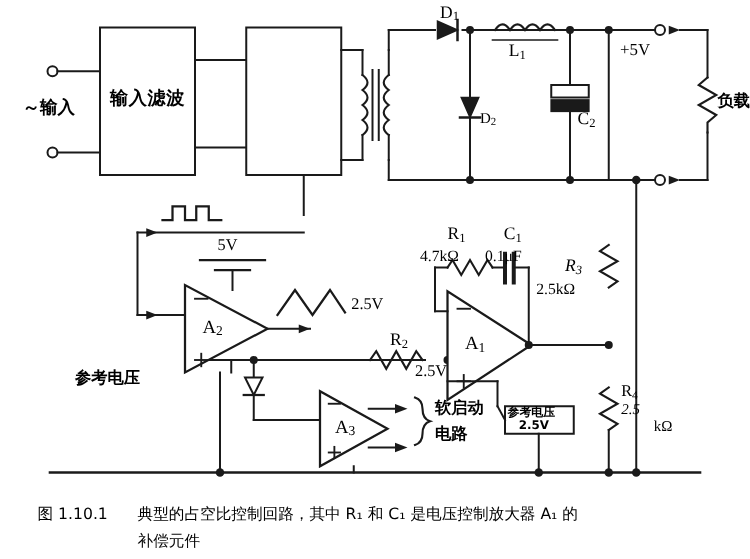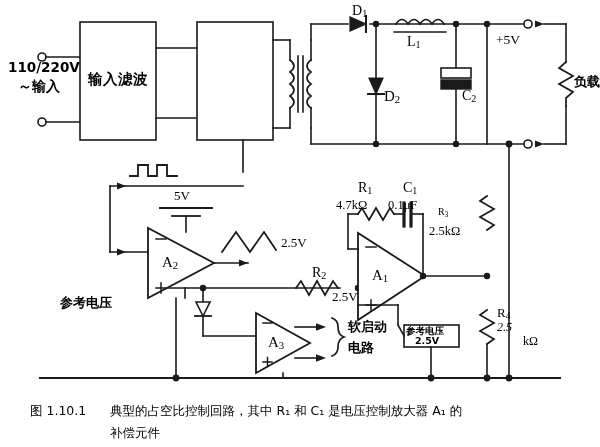--- a/index.html
+++ b/index.html
@@ -217,34 +217,33 @@
         <line x1="366" y1="247" x2="376" y2="247"></line>
         <line x1="366" y1="305" x2="376" y2="305"></line>
         <line x1="371" y1="300" x2="371" y2="310"></line>
         <line x1="263" y1="323" x2="272" y2="323"></line>
         <line x1="263" y1="362" x2="272" y2="362"></line>
         <line x1="267.5" y1="357.5" x2="267.5" y2="366.5"></line>
       </g>
     </g>
   </svg>
 
-  <div class="lbl cn" style="left:8px;top:60px;font-size:13.5px;">110/220V</div>
   <div class="lbl cn" style="left:18px;top:79px;font-size:14px;">～输入</div>
 
   <div class="lbl cn" style="left:88px;top:71px;font-size:14.5px;letter-spacing:0.5px;">输入滤波</div>
 
   <div class="lbl" style="left:352px;top:3px;font-size:14px;">
     <span>D</span><span class="sub">1</span>
   </div>
 
   <div class="lbl" style="left:407px;top:34px;font-size:14px;">
     <span>L</span><span class="sub">1</span>
   </div>
 
-  <div class="lbl" style="left:384px;top:88px;font-size:15px;">
+  <div class="lbl" style="left:384px;top:88px;font-size:12px;">
     <span>D</span><span class="sub">2</span>
   </div>
 
   <div class="lbl" style="left:462px;top:88px;font-size:14px;">
     <span>C</span><span class="sub">2</span>
   </div>
 
   <div class="lbl" style="left:496px;top:32px;font-size:13.5px;">+5V</div>
 
   <div class="lbl cn" style="left:574px;top:75px;font-size:13px;">负载</div>
@@ -270,21 +269,21 @@
   <div class="lbl" style="left:336px;top:198px;font-size:12.5px;">4.7kΩ</div>
   <div class="lbl" style="left:403px;top:180px;font-size:14px;">
     <span>C</span><span class="sub">1</span>
   </div>
   <div class="lbl" style="left:388px;top:198px;font-size:12.5px;">0.1μF</div>
 
   <div class="lbl" style="left:372px;top:267px;font-size:15px;">
     <span>A</span><span class="sub">1</span>
   </div>
 
-  <div class="lbl" style="left:438px;top:206px;font-size:10px;">
+  <div class="lbl" style="left:452px;top:206px;font-size:14px;font-style:italic;">
     <span>R</span><span class="sub">3</span>
   </div>
   <div class="lbl" style="left:429px;top:224px;font-size:12.5px;text-align:center;">2.5kΩ</div>
 
   <div class="lbl" style="left:497px;top:306px;font-size:13px;">
     <span>R</span><span class="sub">4</span>
   </div>
   <div class="lbl" style="left:497px;top:321px;font-size:12px;font-style:italic;">2.5</div>
   <div class="lbl" style="left:497px;top:335px;font-size:12px;margin-left:26px;">kΩ</div>
 

